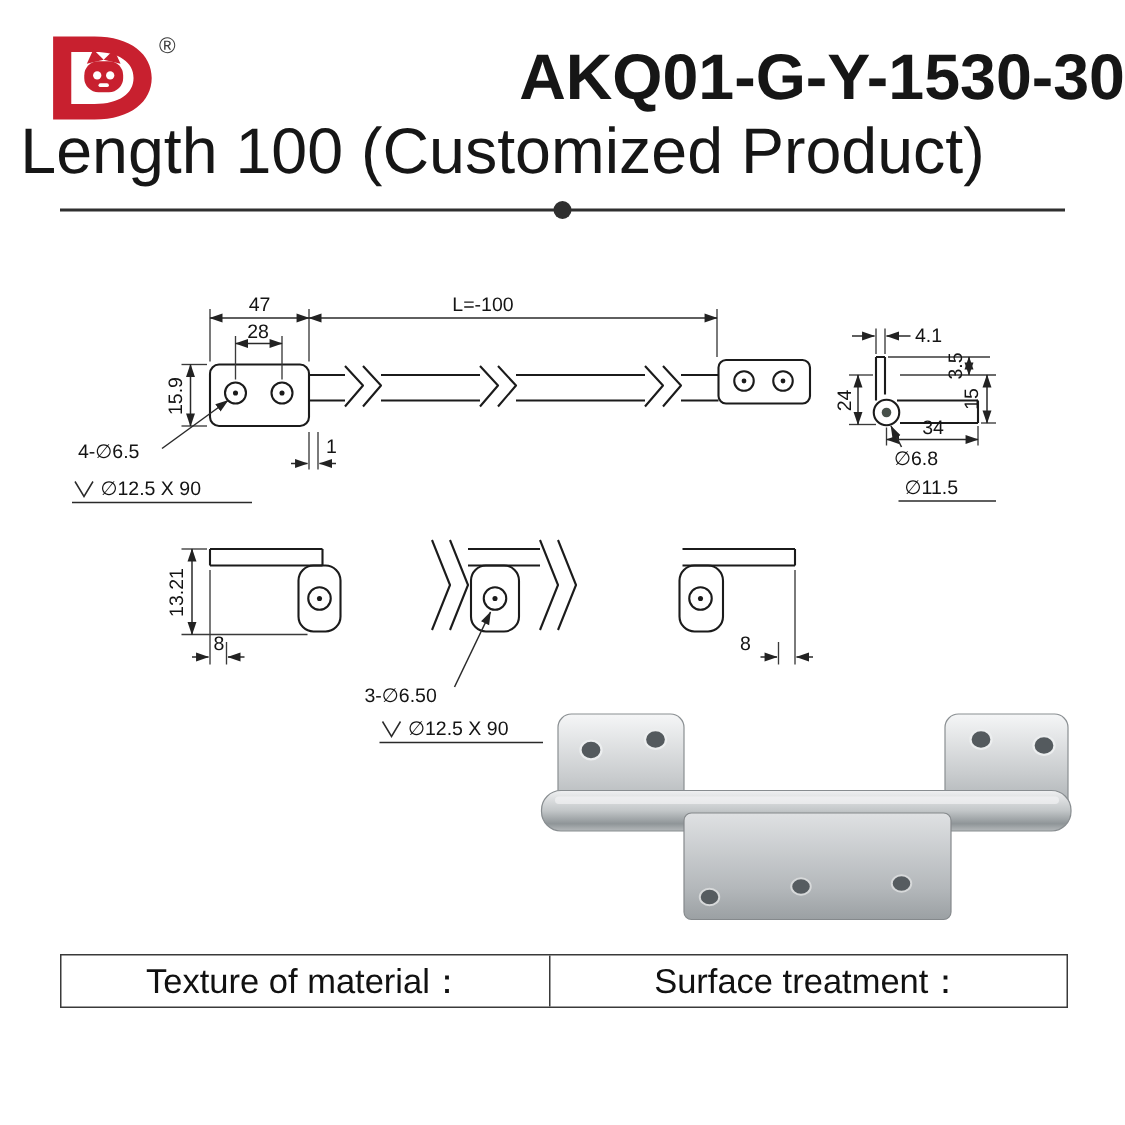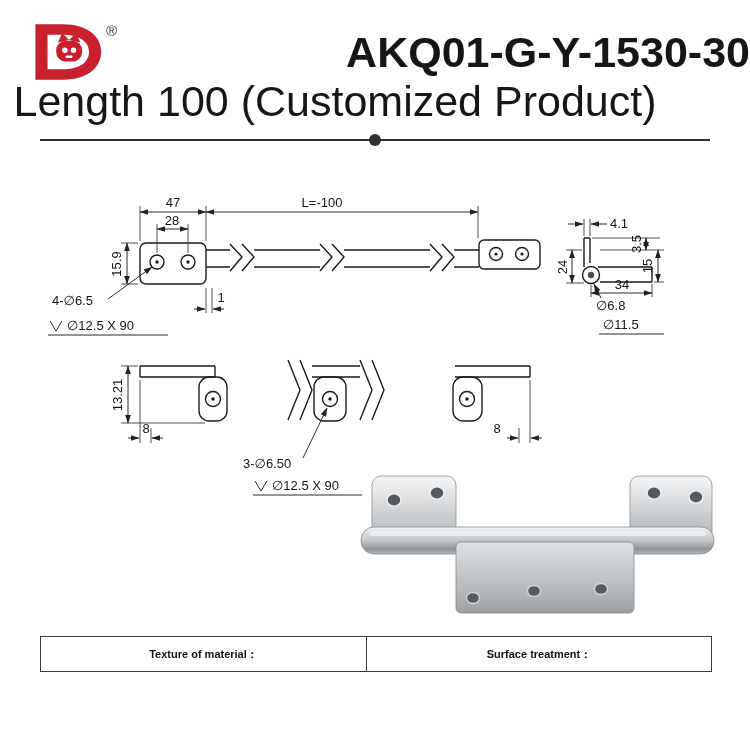--- a/index.html
+++ b/index.html
@@ -16,23 +16,23 @@
           background:#2f2f2f;transform:translateX(-50%);}
   .cad{position:absolute;left:0;top:0;}
   .cad text{font-family:"Liberation Sans",sans-serif;font-size:13px;fill:#141414;}
   .part{fill:none;stroke:#1b1b1b;stroke-width:1.4;stroke-linejoin:round;}
   .thin{fill:none;stroke:#3a3a3a;stroke-width:0.9;}
   .dim{fill:none;stroke:#2a2a2a;stroke-width:1;}
   .cdot{fill:#1b1b1b;stroke:none;}
   .spec-table{position:absolute;left:40px;top:636px;width:670px;border:1px solid #3a3a3a;
           display:grid;grid-template-columns:326px 1fr;}
   .cell{height:34px;display:flex;align-items:center;justify-content:center;
-          font-size:11px;color:#111;border-right:1px solid #3a3a3a;border-bottom:1px solid #3a3a3a;}
+          font-size:23px;color:#111;border-right:1px solid #3a3a3a;border-bottom:1px solid #3a3a3a;}
   .cell:nth-child(2n){border-right:none;}
-  .cell:nth-last-child(-n+2){border-bottom:none;font-weight:bold;}
+  .cell:nth-last-child(-n+2){border-bottom:none;}
 </style>
 </head>
 <body>
 
 <div class="page">
 
   <svg class="logo" viewBox="0 0 100 74" aria-hidden="true">
     <g fill="#c8202f">
       <path fill-rule="evenodd" d="M10,5 h32 c28,0 44,14 44,32 c0,18 -16,32 -44,32 h-32 z
                M24,17 v40 h18 c19,0 30,-8 30,-20 c0,-12 -11,-20 -30,-20 z"></path>

